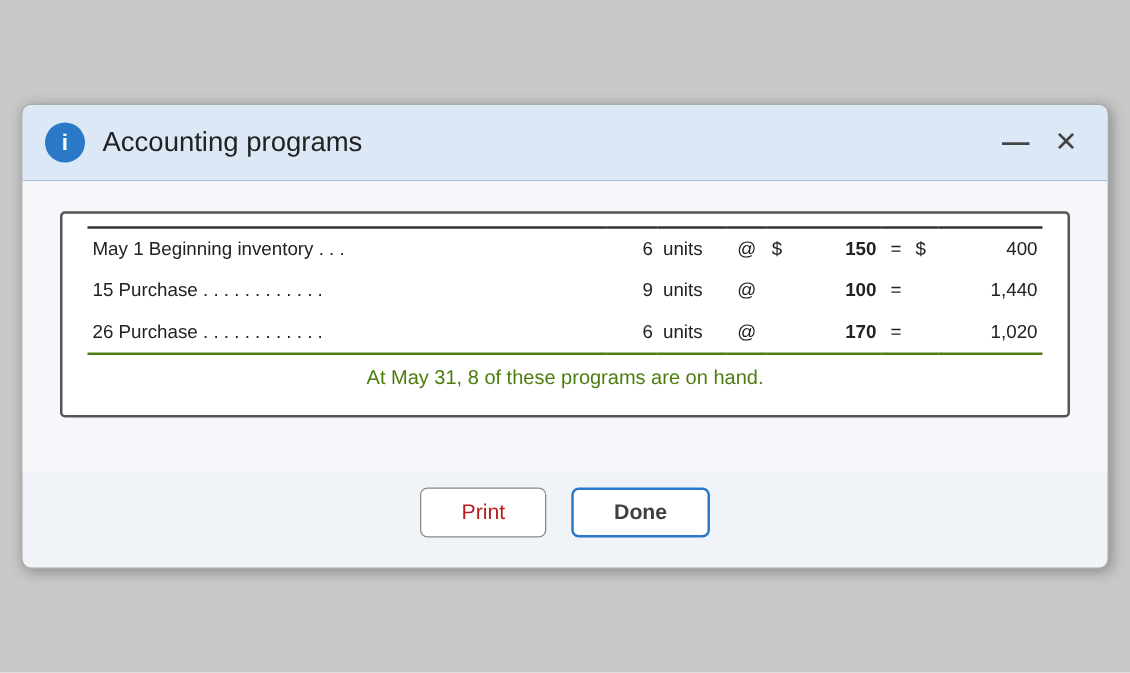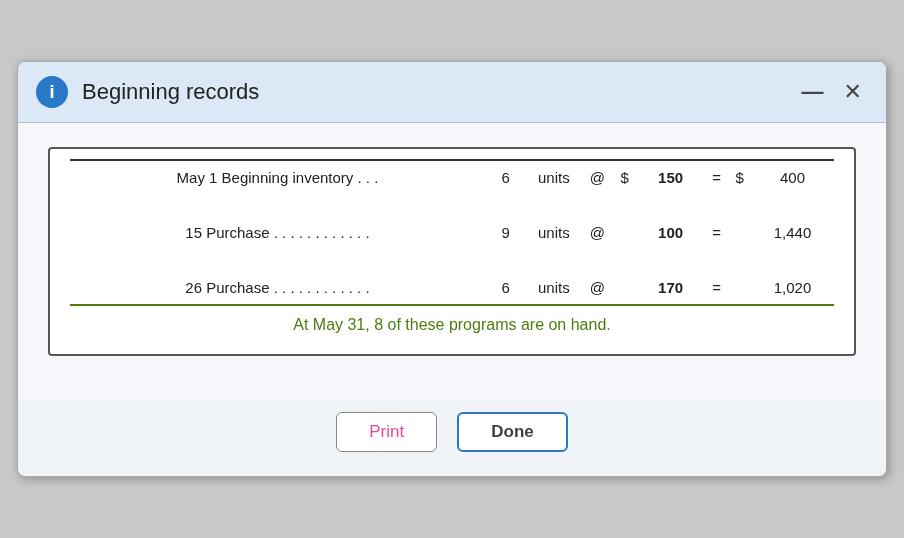--- a/index.html
+++ b/index.html
@@ -112,23 +112,22 @@
       border-top: 2px solid #333;
       padding-top: 8px;
     }
 
     .records-table .bottom-border td {
       border-bottom: 2px solid #4d7c0f;
       padding-bottom: 8px;
     }
 
     .records-table td {
-      padding: 19px 4px;
+      padding: 8px 4px;
       white-space: nowrap;
-      text-align: center;
     }
 
     .col-label { text-align: left; min-width: 300px; }
     .col-qty   { text-align: right; min-width: 30px; }
     .col-units { text-align: left; padding-left: 8px; }
     .col-at    { text-align: center; }
     .col-dollar{ text-align: left; }
     .col-price { text-align: right; min-width: 50px; font-weight: bold; }
     .col-eq    { text-align: center; }
     .col-dsign { text-align: left; }
@@ -151,37 +150,37 @@
     .btn-print, .btn-done {
       padding: 8px 32px;
       font-size: 17px;
       border-radius: 6px;
       cursor: pointer;
       background: white;
     }
 
     .btn-print {
       border: 1px solid #888;
-      color: #ec4899;
+      color: #b91c1c;
     }
 
     .btn-done {
       border: 2.5px solid #2979c8;
       color: #404040;
       font-weight: bold;
     }
   </style>
 </head>
 <body>
 
 <div class="dialog">
   <div class="dialog-header">
     <div class="header-left">
       <div class="info-icon">i</div>
-      <span class="dialog-title">Beginning records</span>
+      <span class="dialog-title">Accounting programs</span>
     </div>
     <div class="header-controls">
       <button class="minimize-btn">—</button>
       <button class="close-btn">✕</button>
     </div>
   </div>
 
   <div class="dialog-body">
     <div class="records-table-container">
       <table class="records-table">

